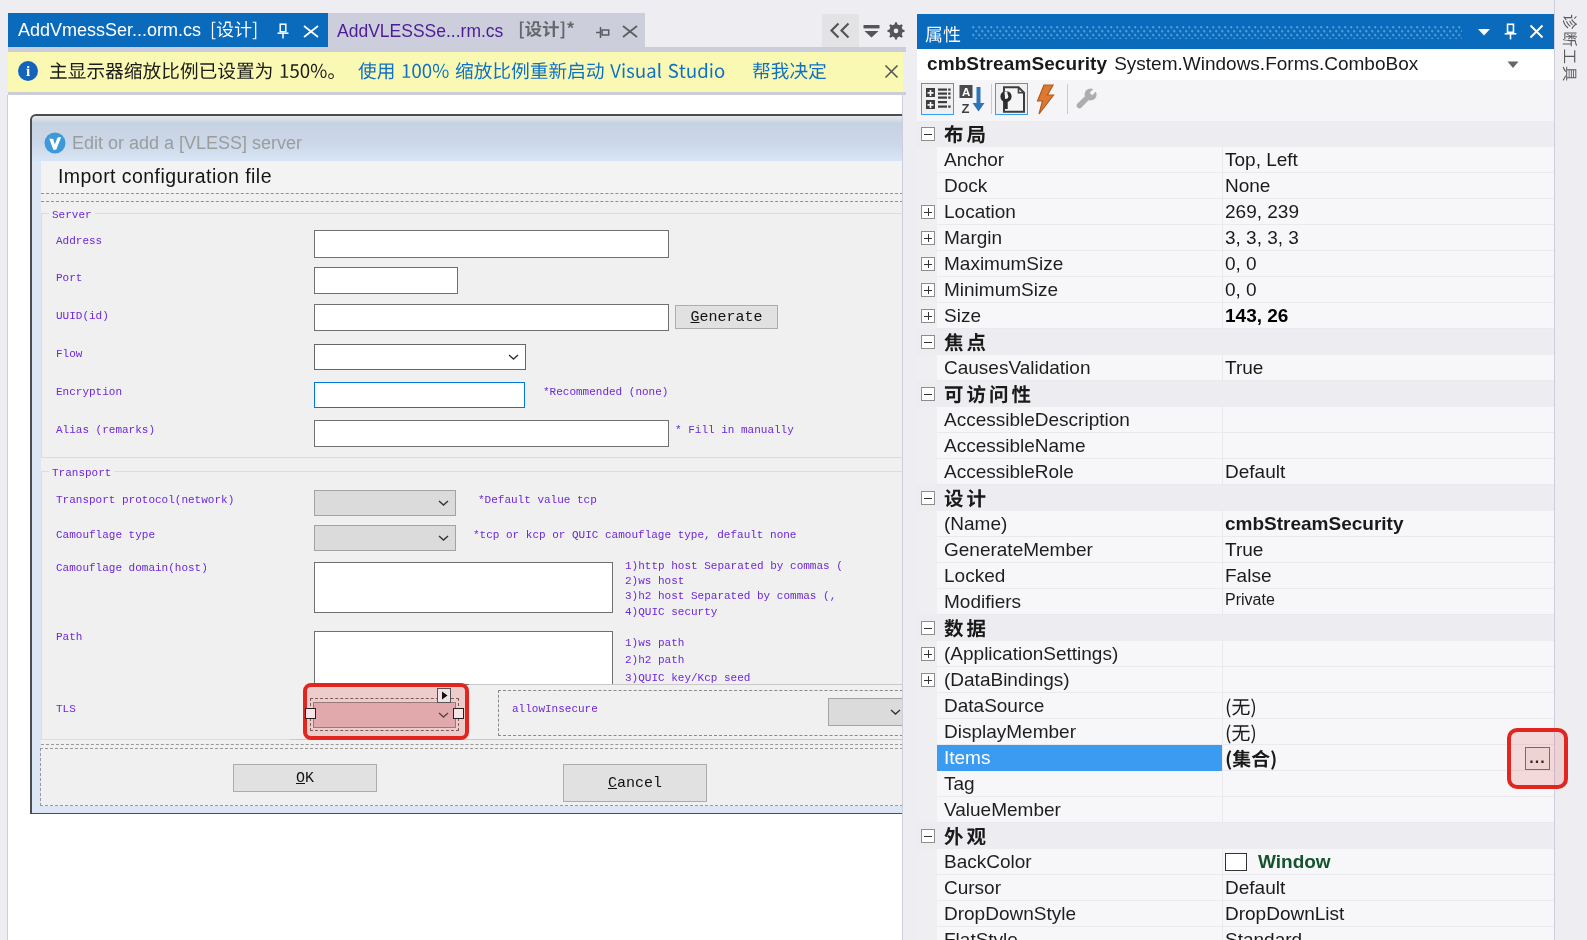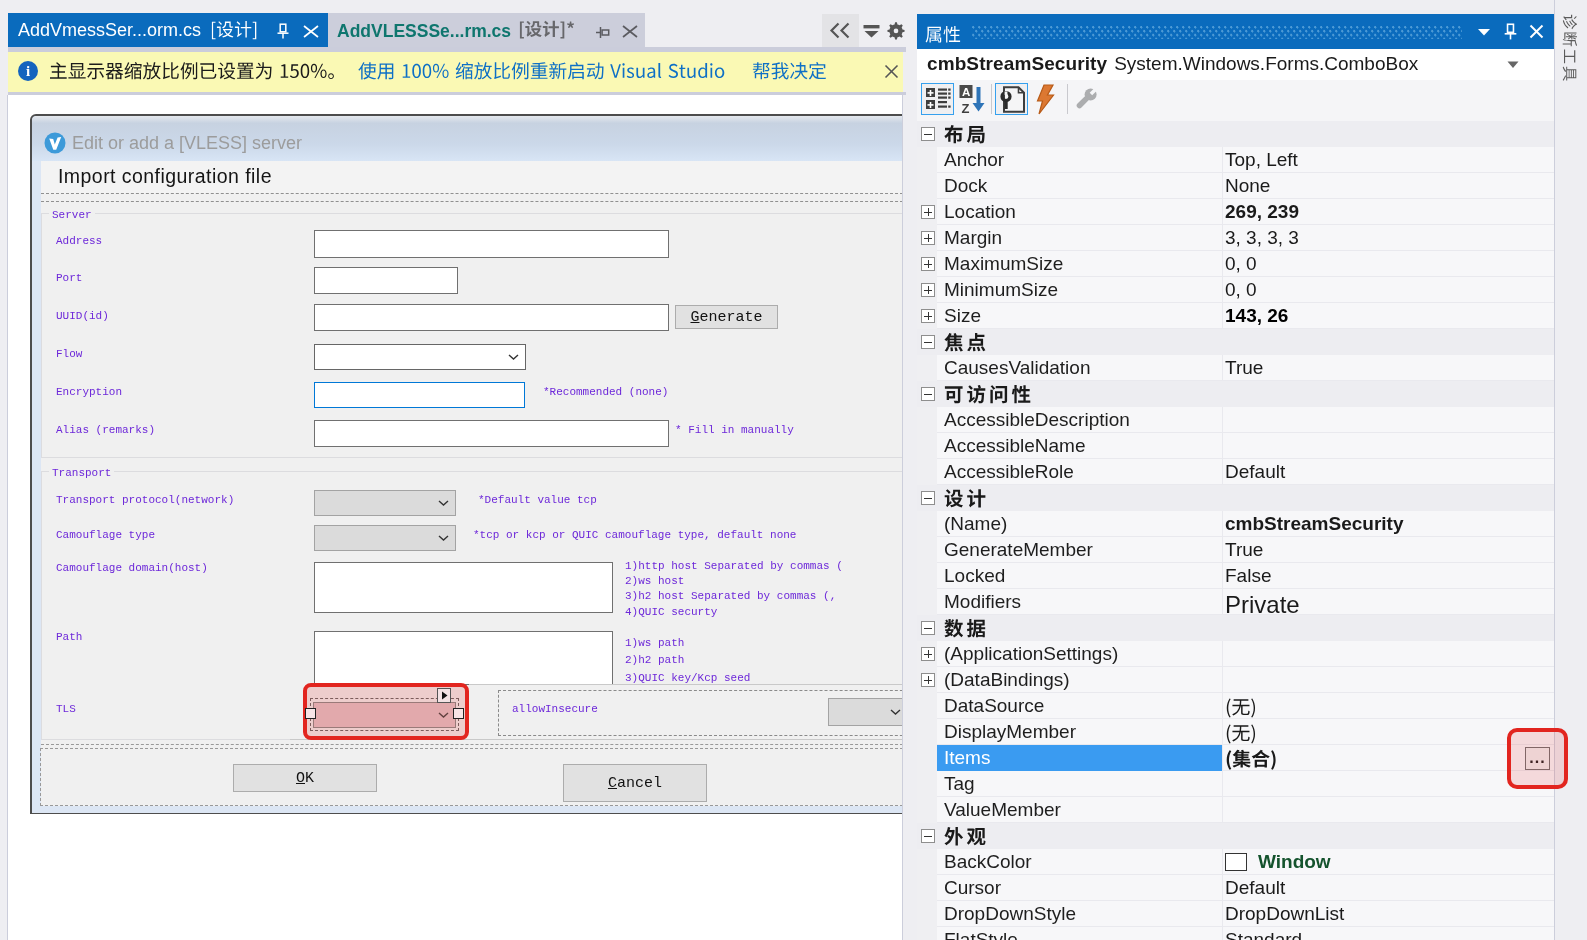--- a/index.html
+++ b/index.html
@@ -31,21 +31,21 @@
       <line x1="7" y1="10.2" x2="7" y2="15.5"></line>
     </g>
   </svg>
 <svg class="abs" style="left:303px;top:25px" width="16" height="13" viewBox="0 0 16 13">
 <g stroke="#fff" stroke-width="1.7">
       <line x1="1" y1="1" x2="15" y2="12"></line>
       <line x1="15" y1="1" x2="1" y2="12"></line>
     </g>
   </svg>
 <div class="abs" style="left:328px;top:13px;width:317px;height:34px;background:#CCCEDB"></div>
-<div class="abs" style="left:337px;top:21px;font-size:17.5px;color:#0f766e;font-weight:bold">AddVLESSSe...rm.cs</div>
+<div class="abs" style="left:337px;top:21px;font-size:17.5px;color:#4c1d95;font-weight:normal">AddVLESSSe...rm.cs</div>
 <svg style="position:absolute;left:518.0px;top:18.0px;" width="59" height="23" viewBox="0 -17.5 59 23.1">
     <path d="M1.8 3.0H5.8V1.6H3.7V-12.7H5.8V-14.1H1.8Z M8.4 -13.4C9.3 -12.5 10.6 -11.3 11.1 -10.5L12.5 -12.0C12.0 -12.7 10.7 -13.9 9.7 -14.6ZM7.2 -9.5V-7.5H9.3V-2.2C9.3 -1.3 8.8 -0.7 8.5 -0.5C8.8 -0.1 9.3 0.8 9.5 1.3C9.8 0.9 10.4 0.4 13.6 -2.3C13.4 -2.7 13.0 -3.5 12.8 -4.1L11.3 -2.8V-9.5ZM14.8 -14.3V-12.4C14.8 -11.2 14.6 -9.9 12.3 -9.0C12.7 -8.7 13.5 -7.9 13.7 -7.5C16.2 -8.6 16.8 -10.6 16.8 -12.4H19.1V-10.5C19.1 -8.8 19.5 -8.0 21.2 -8.0C21.5 -8.0 22.1 -8.0 22.3 -8.0C22.7 -8.0 23.2 -8.0 23.4 -8.1C23.3 -8.6 23.3 -9.4 23.3 -9.9C23.0 -9.8 22.6 -9.8 22.3 -9.8C22.1 -9.8 21.6 -9.8 21.4 -9.8C21.2 -9.8 21.1 -10.0 21.1 -10.5V-14.3ZM20.0 -5.3C19.5 -4.3 18.8 -3.5 17.9 -2.8C17.0 -3.5 16.3 -4.4 15.8 -5.3ZM13.3 -7.3V-5.3H14.6L13.8 -5.1C14.5 -3.8 15.3 -2.6 16.2 -1.7C15.0 -1.0 13.6 -0.6 12.1 -0.3C12.4 0.2 12.9 1.0 13.0 1.5C14.8 1.1 16.5 0.5 17.9 -0.4C19.1 0.5 20.7 1.2 22.4 1.6C22.7 1.0 23.2 0.2 23.7 -0.3C22.1 -0.6 20.8 -1.0 19.6 -1.7C20.9 -2.9 22.0 -4.6 22.6 -6.8L21.4 -7.4L21.0 -7.3Z M26.1 -13.3C27.1 -12.5 28.4 -11.3 29.0 -10.6L30.4 -12.1C29.8 -12.8 28.4 -13.9 27.5 -14.7ZM24.8 -9.5V-7.4H27.3V-2.1C27.3 -1.3 26.8 -0.7 26.4 -0.5C26.7 -0.0 27.2 0.9 27.4 1.5C27.7 1.1 28.4 0.6 31.9 -2.0C31.7 -2.5 31.4 -3.3 31.3 -4.0L29.5 -2.7V-9.5ZM34.7 -14.8V-9.3H30.5V-7.2H34.7V1.6H37.0V-7.2H41.0V-9.3H37.0V-14.8Z M42.5 3.0H46.4V-14.1H42.5V-12.7H44.5V1.6H42.5Z M51.1 -7.3 52.7 -9.1 54.2 -7.3 55.3 -8.1 54.1 -10.1 56.2 -11.0 55.8 -12.3 53.6 -11.8 53.4 -14.1H52.0L51.7 -11.8L49.5 -12.3L49.1 -11.0L51.2 -10.1L50.0 -8.1Z" fill="#67676B"></path>
   </svg>
 <svg class="abs" style="left:595px;top:25px" width="15" height="15" viewBox="0 0 15 15">
 <g stroke="#5b5b60" stroke-width="1.5" fill="none" transform="rotate(90 7.5 7.5)">
       <rect x="5" y="1.3" width="5" height="6.6"></rect>
       <line x1="2" y1="9.5" x2="13" y2="9.5"></line>
       <line x1="7.5" y1="9.5" x2="7.5" y2="14"></line>
     </g>
   </svg>
@@ -277,21 +277,21 @@
     <div class="pname" style="">Dock</div>
     <div class="pdiv"></div>
   </div>
 <div class="abs" style="left:1225px;top:175px;font-size:19px;font-weight:normal;color:#1a1a1a">None</div>
 <div class="row" style="top:199px">
     <div class="gut"></div>
     <div class="pm plus"></div>
     <div class="pname" style="">Location</div>
     <div class="pdiv"></div>
   </div>
-<div class="abs" style="left:1225px;top:201px;font-size:19px;font-weight:bold;color:#1a1a1a">269, 239</div>
+<div class="abs" style="left:1225px;top:201px;font-size:19px;font-weight:normal;color:#1a1a1a">269, 239</div>
 <div class="row" style="top:225px">
     <div class="gut"></div>
     <div class="pm plus"></div>
     <div class="pname" style="">Margin</div>
     <div class="pdiv"></div>
   </div>
 <div class="abs" style="left:1225px;top:227px;font-size:19px;font-weight:normal;color:#1a1a1a">3, 3, 3, 3</div>
 <div class="row" style="top:251px">
     <div class="gut"></div>
     <div class="pm plus"></div>
@@ -369,21 +369,21 @@
     <div class="gut"></div>
     <div class="pname" style="">Locked</div>
     <div class="pdiv"></div>
   </div>
 <div class="abs" style="left:1225px;top:565px;font-size:19px;font-weight:normal;color:#1a1a1a">False</div>
 <div class="row" style="top:589px">
     <div class="gut"></div>
     <div class="pname" style="">Modifiers</div>
     <div class="pdiv"></div>
   </div>
-<div class="abs" style="left:1225px;top:591px;font-size:24px;font-weight:normal;color:#1a1a1a">Private</div>
+<div class="abs" style="left:1225px;top:591px;font-size:16px;font-weight:normal;color:#1a1a1a">Private</div>
 <div class="catrow" style="top:615px">
     <div class="pm" style="background:#fff"></div>
   </div>
 <svg style="position:absolute;left:944.0px;top:616.0px;" width="47" height="26" viewBox="0 -19.5 47 25.7">
     <path d="M8.3 -16.3C8.0 -15.6 7.4 -14.5 7.0 -13.8L8.5 -13.2C9.0 -13.8 9.6 -14.7 10.2 -15.6ZM7.3 -4.6C6.9 -4.0 6.5 -3.4 5.9 -2.8L4.3 -3.6L4.9 -4.6ZM1.6 -2.9C2.5 -2.5 3.4 -2.0 4.3 -1.6C3.2 -0.9 1.9 -0.4 0.5 -0.1C0.9 0.4 1.3 1.2 1.6 1.7C3.3 1.2 4.9 0.5 6.2 -0.5C6.8 -0.1 7.3 0.2 7.7 0.5L9.1 -1.0C8.7 -1.3 8.2 -1.6 7.7 -1.9C8.7 -3.0 9.5 -4.4 9.9 -6.1L8.7 -6.6L8.3 -6.5H5.9L6.2 -7.3L4.1 -7.7C4.0 -7.3 3.8 -6.9 3.6 -6.5H1.2V-4.6H2.7C2.3 -4.0 1.9 -3.4 1.6 -2.9ZM1.3 -15.5C1.8 -14.8 2.2 -13.8 2.4 -13.1H0.8V-11.3H3.7C2.8 -10.3 1.6 -9.5 0.4 -9.0C0.9 -8.6 1.4 -7.8 1.6 -7.3C2.6 -7.8 3.6 -8.6 4.5 -9.5V-7.8H6.7V-9.9C7.4 -9.3 8.2 -8.7 8.6 -8.2L9.9 -9.9C9.5 -10.1 8.4 -10.8 7.5 -11.3H10.4V-13.1H6.7V-16.6H4.5V-13.1H2.5L4.2 -13.8C4.0 -14.5 3.5 -15.5 3.0 -16.2ZM11.9 -16.5C11.5 -13.0 10.6 -9.7 9.1 -7.6C9.5 -7.3 10.4 -6.6 10.7 -6.2C11.1 -6.7 11.5 -7.3 11.8 -7.9C12.1 -6.4 12.6 -5.1 13.2 -3.8C12.1 -2.2 10.7 -1.0 8.8 -0.1C9.1 0.4 9.8 1.4 10.0 1.8C11.8 0.9 13.2 -0.3 14.3 -1.7C15.2 -0.4 16.3 0.7 17.6 1.6C18.0 1.0 18.6 0.2 19.1 -0.3C17.7 -1.1 16.5 -2.3 15.6 -3.8C16.5 -5.8 17.1 -8.1 17.5 -10.8H18.7V-13.0H13.5C13.7 -14.0 13.9 -15.1 14.1 -16.2ZM15.3 -10.8C15.1 -9.1 14.8 -7.7 14.4 -6.4C13.8 -7.7 13.4 -9.2 13.2 -10.8Z M32.0 -4.5V1.7H34.0V1.2H38.7V1.7H40.8V-4.5H37.3V-6.4H41.2V-8.4H37.3V-10.1H40.7V-15.8H29.9V-9.8C29.9 -6.7 29.8 -2.5 27.8 0.4C28.4 0.7 29.3 1.4 29.7 1.8C31.2 -0.4 31.8 -3.6 32.1 -6.4H35.1V-4.5ZM32.2 -13.8H38.5V-12.1H32.2ZM32.2 -10.1H35.1V-8.4H32.2L32.2 -9.8ZM34.0 -0.7V-2.6H38.7V-0.7ZM25.3 -16.6V-12.9H23.2V-10.7H25.3V-7.2L22.9 -6.7L23.4 -4.4L25.3 -5.0V-1.0C25.3 -0.7 25.2 -0.7 25.0 -0.7C24.7 -0.6 24.0 -0.6 23.3 -0.7C23.6 -0.1 23.9 0.9 23.9 1.5C25.2 1.5 26.0 1.4 26.6 1.0C27.2 0.7 27.4 0.1 27.4 -1.0V-5.6L29.4 -6.2L29.1 -8.3L27.4 -7.8V-10.7H29.4V-12.9H27.4V-16.6Z" fill="#1a1a1a"></path>
   </svg>
 <div class="row" style="top:641px">
     <div class="gut"></div>
     <div class="pm plus"></div>
     <div class="pname" style="">(ApplicationSettings)</div>

